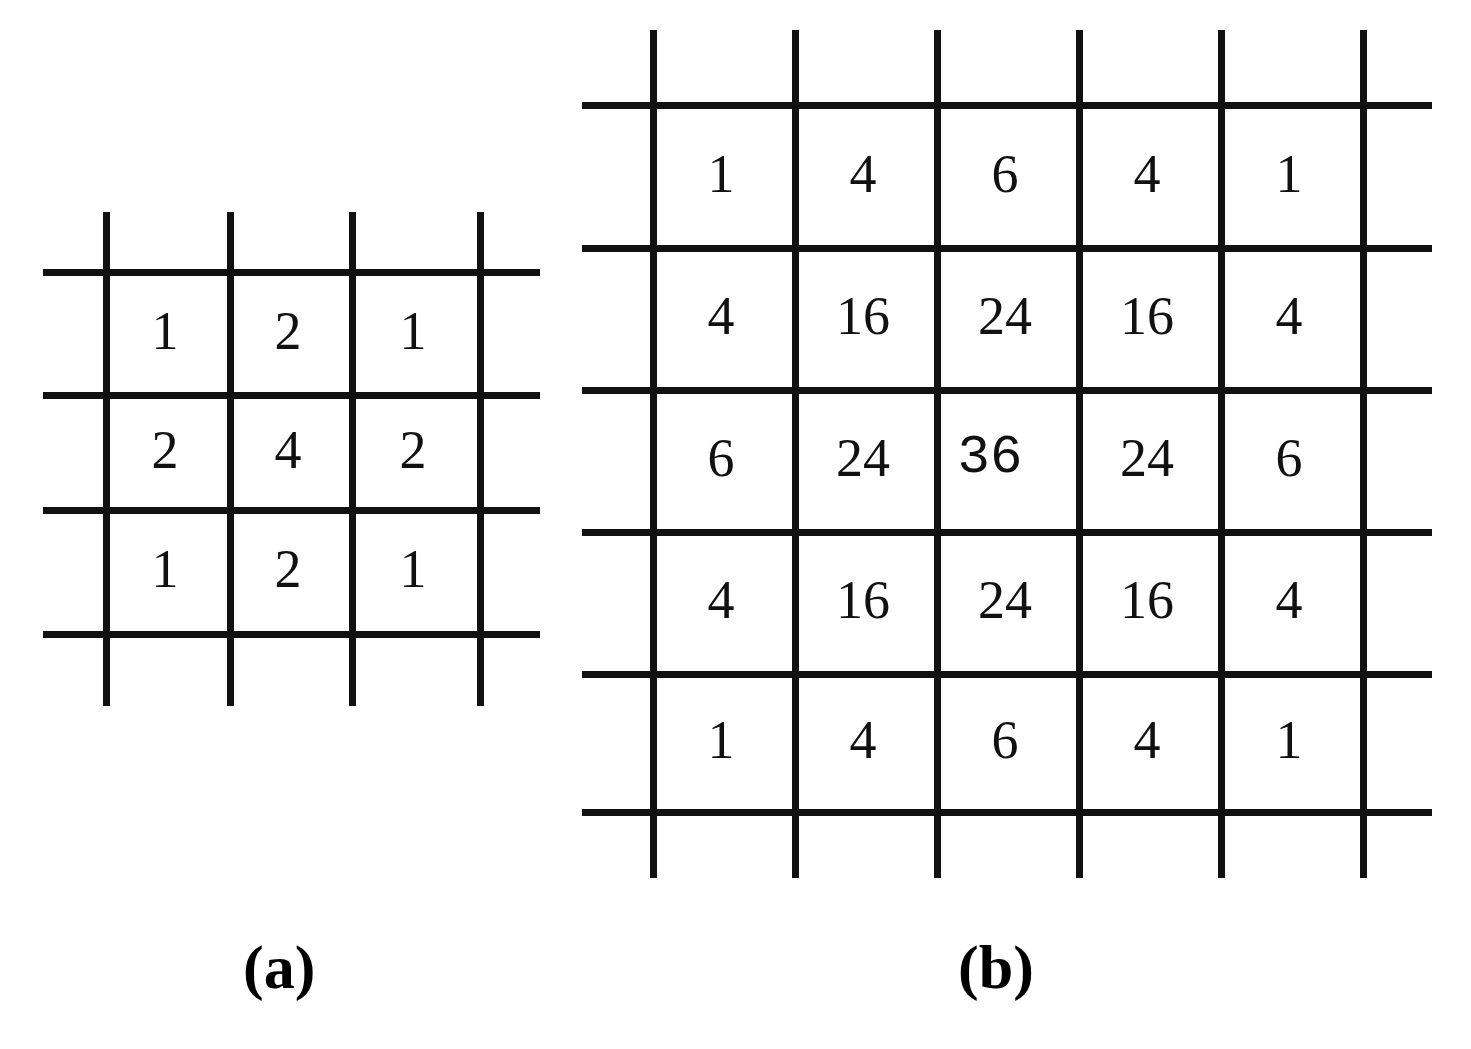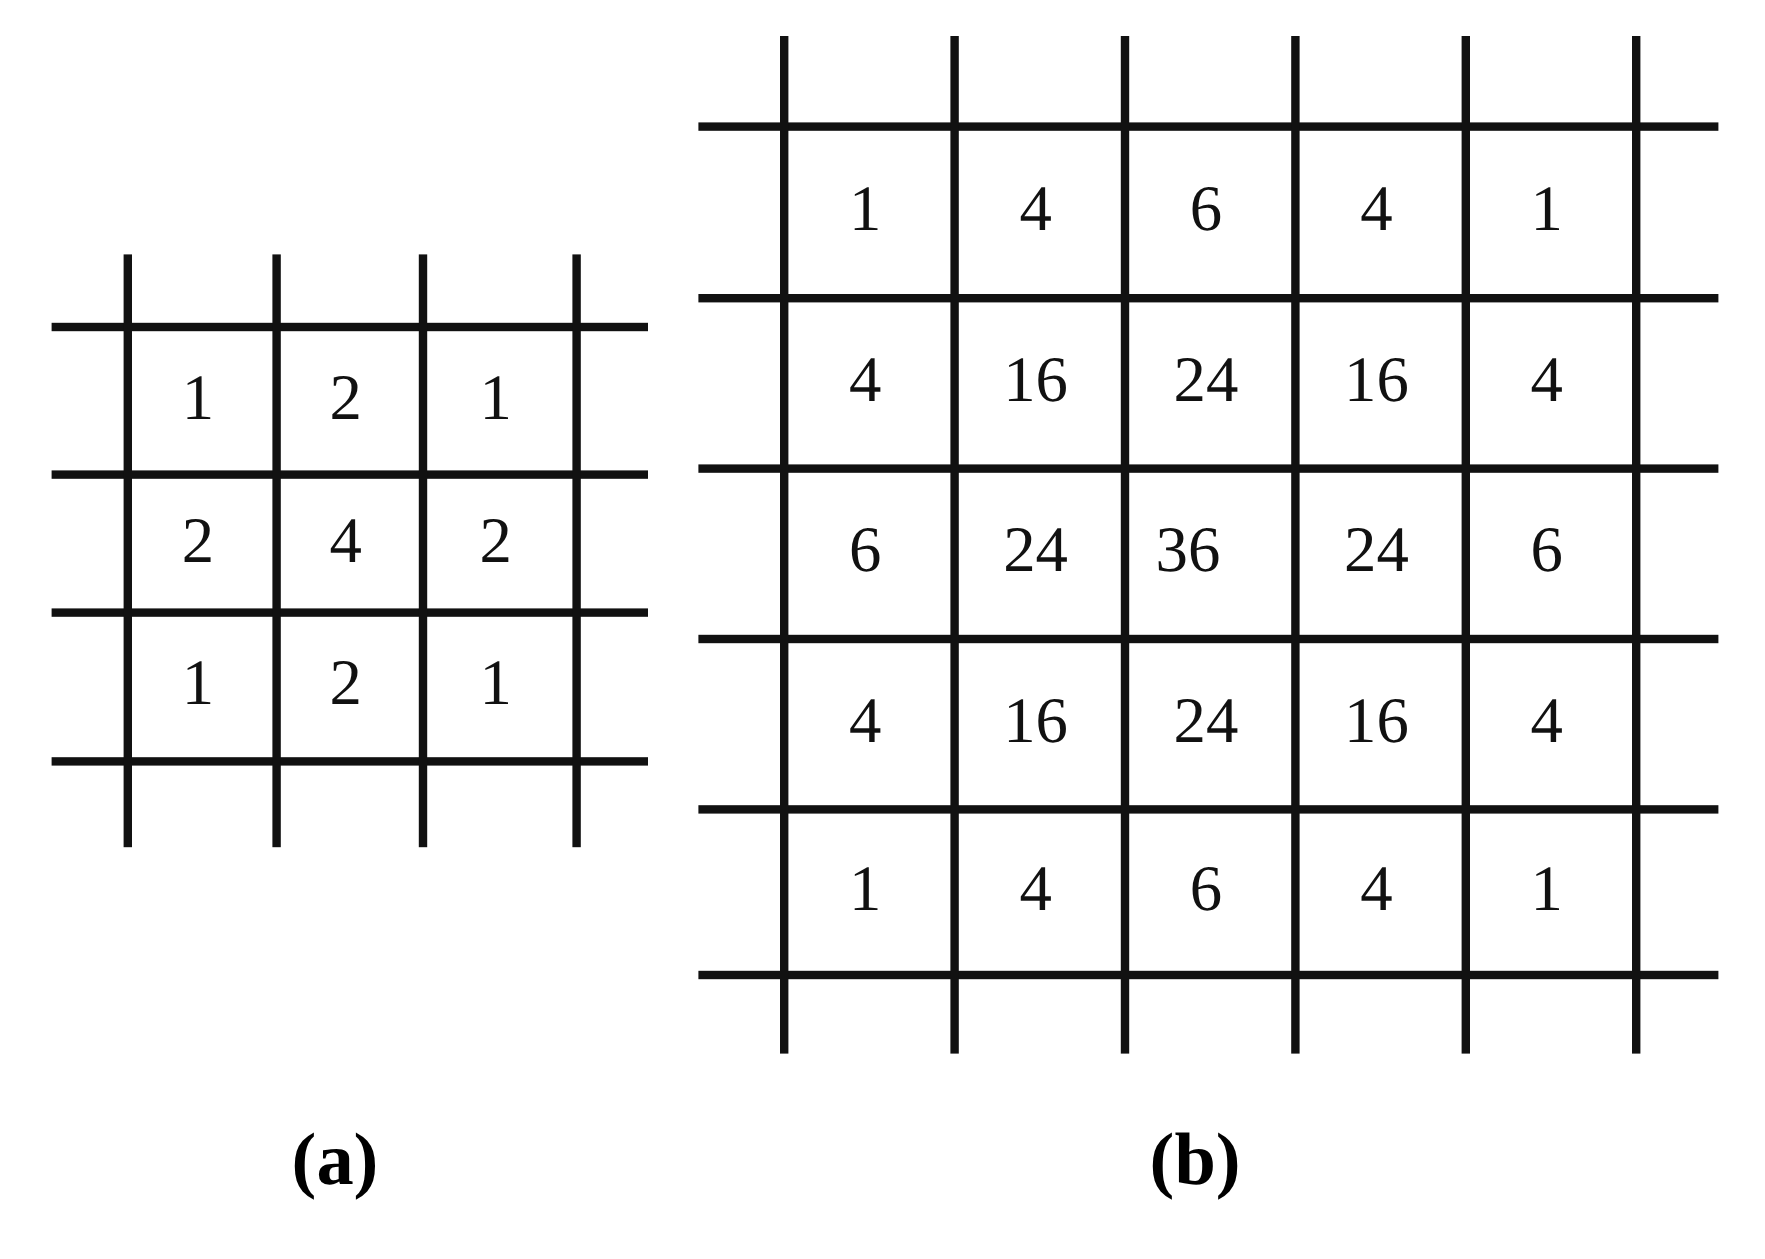--- a/index.html
+++ b/index.html
@@ -113,21 +113,21 @@
     <div class="cell" style="left:1218px; top:102px; width:142px; height:143px;">1</div>
 
     <div class="cell" style="left:650px;  top:245px; width:142px; height:142px;">4</div>
     <div class="cell" style="left:792px;  top:245px; width:142px; height:142px;">16</div>
     <div class="cell" style="left:934px;  top:245px; width:142px; height:142px;">24</div>
     <div class="cell" style="left:1076px; top:245px; width:142px; height:142px;">16</div>
     <div class="cell" style="left:1218px; top:245px; width:142px; height:142px;">4</div>
 
     <div class="cell" style="left:650px;  top:387px; width:142px; height:142px;">6</div>
     <div class="cell" style="left:792px;  top:387px; width:142px; height:142px;">24</div>
-    <div class="cell" style="left:934px;  top:387px; width:112px; height:142px;">36</div>
+    <div class="cell" style="left:934px;  top:387px; width:112px; height:142px;font-family:Liberation Mono, monospace;">36</div>
     <div class="cell" style="left:1076px; top:387px; width:142px; height:142px;">24</div>
     <div class="cell" style="left:1218px; top:387px; width:142px; height:142px;">6</div>
 
     <div class="cell" style="left:650px;  top:529px; width:142px; height:142px;">4</div>
     <div class="cell" style="left:792px;  top:529px; width:142px; height:142px;">16</div>
     <div class="cell" style="left:934px;  top:529px; width:142px; height:142px;">24</div>
     <div class="cell" style="left:1076px; top:529px; width:142px; height:142px;">16</div>
     <div class="cell" style="left:1218px; top:529px; width:142px; height:142px;">4</div>
 
     <div class="cell" style="left:650px;  top:671px; width:142px; height:138px;">1</div>

